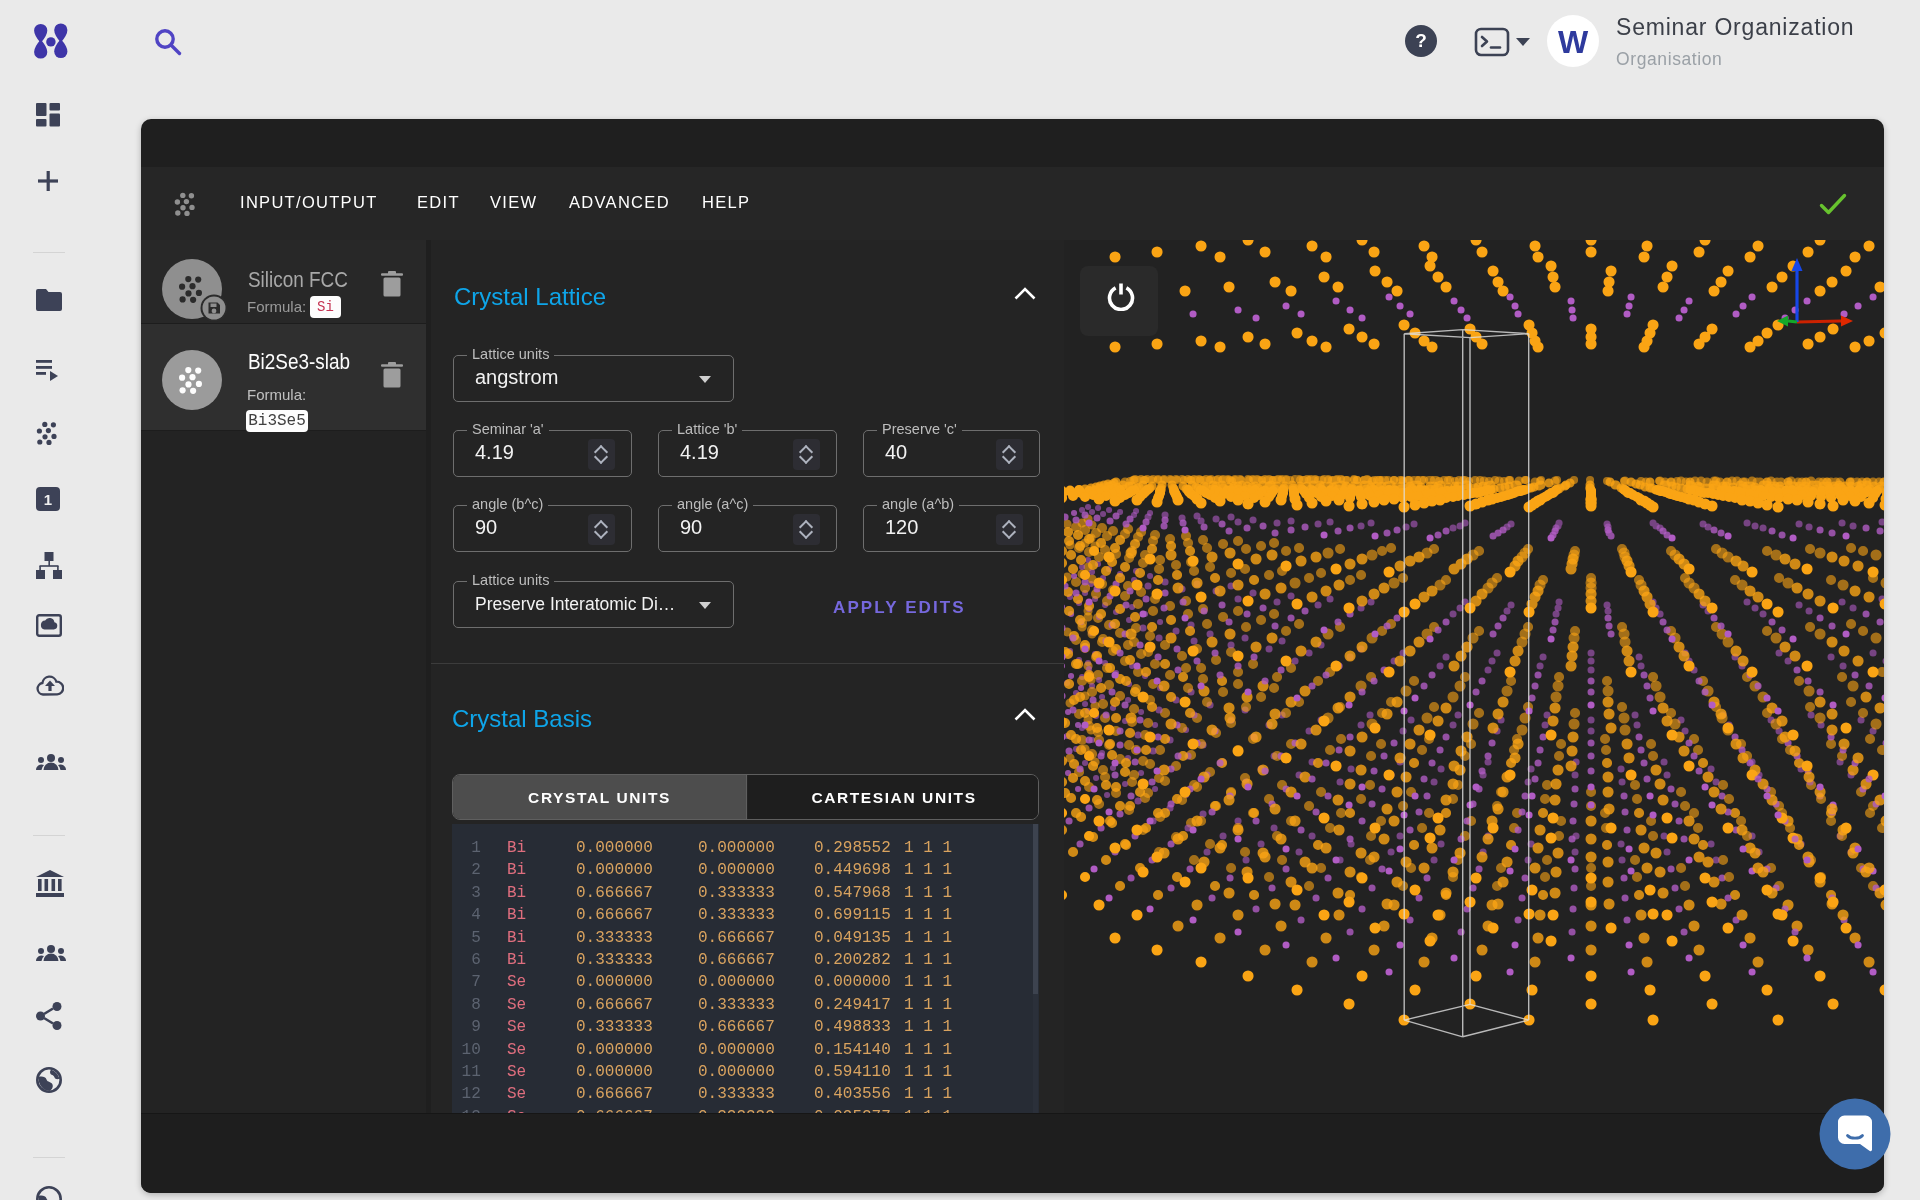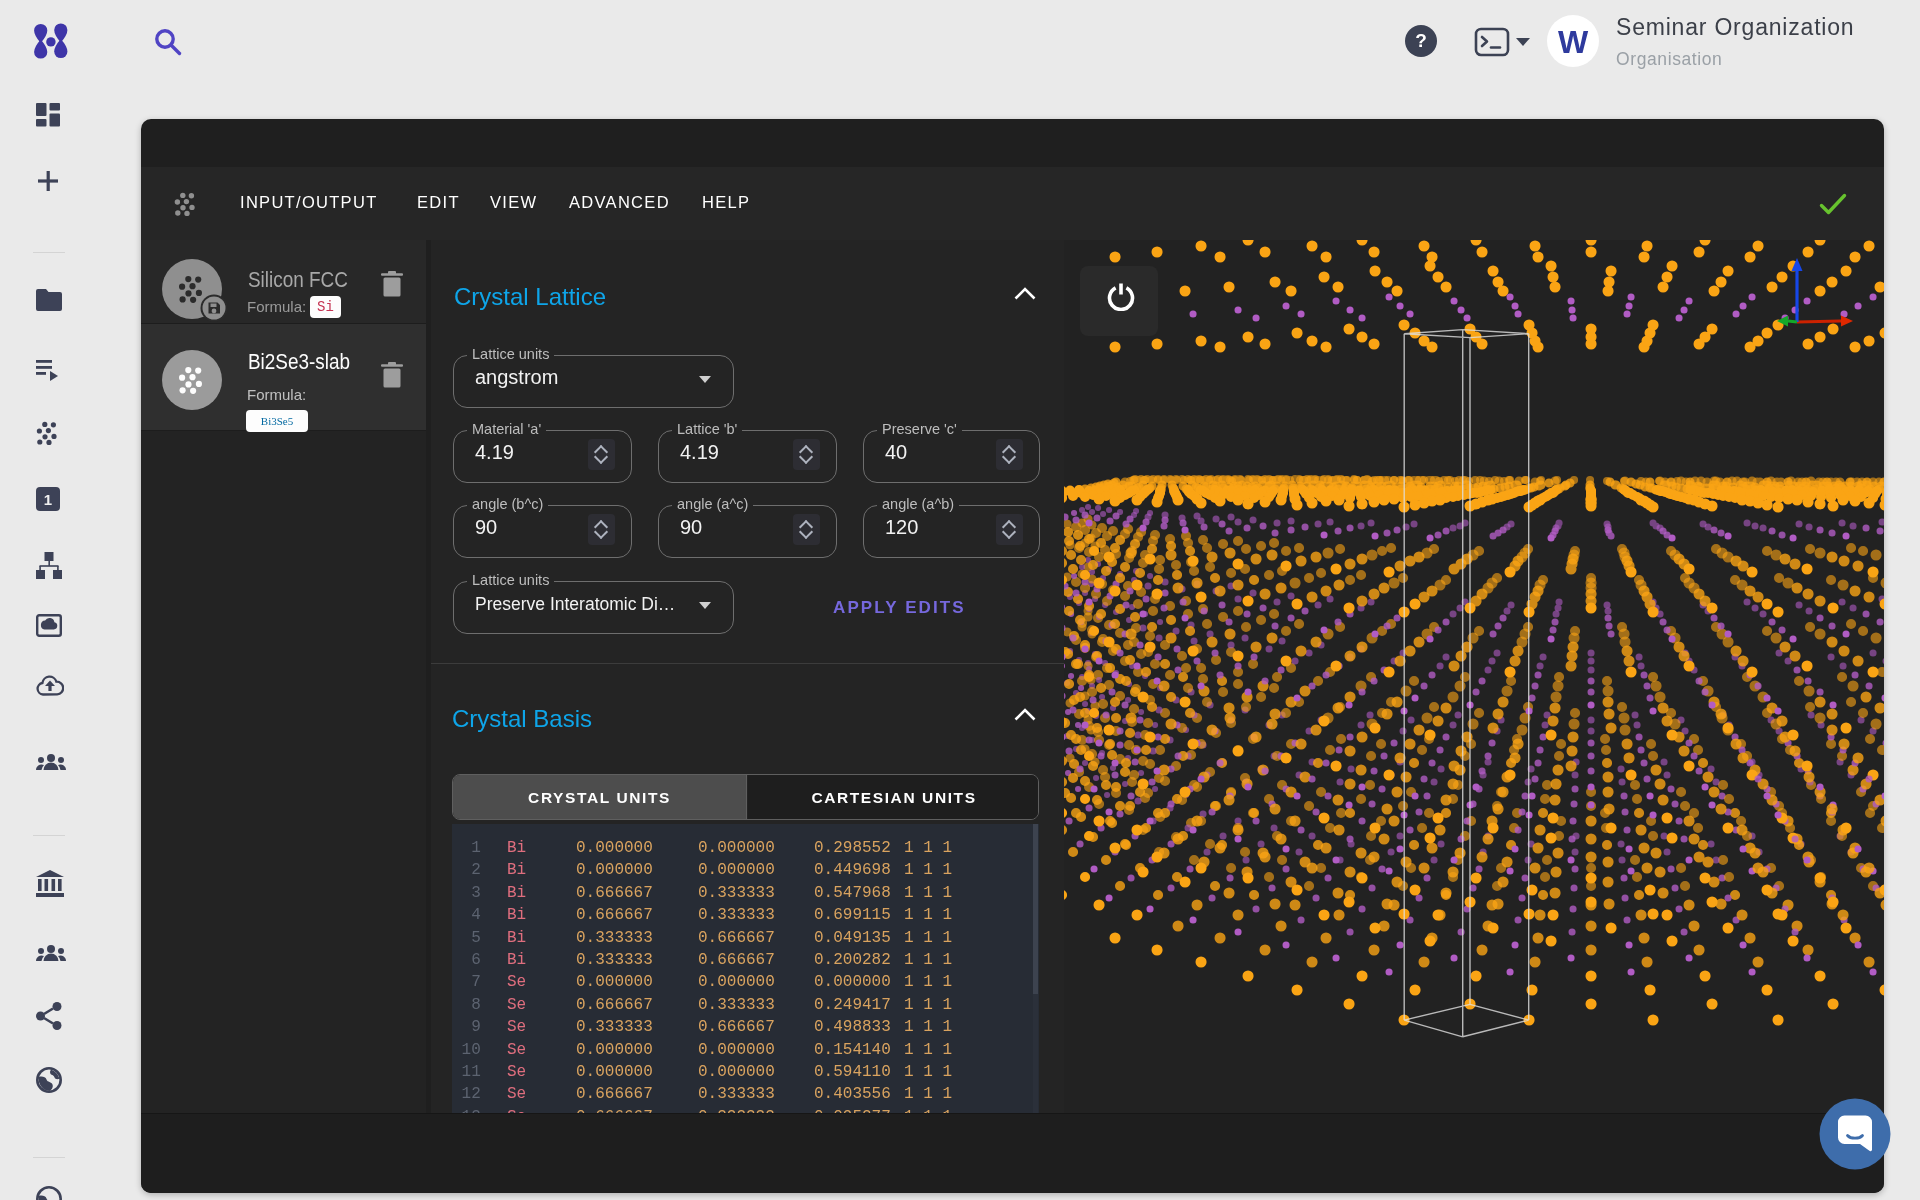--- a/index.html
+++ b/index.html
@@ -5,21 +5,21 @@
 .abs{position:absolute}
 #card{position:absolute;left:141px;top:119px;width:1743px;height:1074px;border-radius:10px;overflow:hidden;background:#1f1f1f;box-shadow:0 2px 6px rgba(0,0,0,.25)}
 #crumb{position:absolute;left:0;top:0;width:100%;height:48px;background:#f5f5f5}
 #menubar{position:absolute;left:0;top:48px;width:100%;height:73px;background:#262626}
 .mitem{position:absolute;top:26px;color:#fff;font-size:16.5px;font-weight:400;letter-spacing:1.3px}
 #matpanel{position:absolute;left:0;top:121px;width:285px;height:873px;background:#232323}
 #formpanel{position:absolute;left:290px;top:121px;width:633px;height:873px;background:#242424}
 #viewer{position:absolute;left:923px;top:121px;width:820px;height:873px;background:#222222}
 #footer{position:absolute;left:0;top:994px;width:100%;height:80px;background:#1e1e1e;border-top:1px solid #161616}
 .crumbtxt{position:absolute;top:13px;font-size:20px;color:#8a8a8a;letter-spacing:1.2px}
-.field{position:absolute;border:1px solid #6e6e6e;border-radius:14px;height:53px}
+.field{position:absolute;border:1px solid #6e6e6e;border-radius:5px;height:47px}
 .flabel{position:absolute;top:-10px;left:13px;font-size:14.5px;color:#bdbdbd;background:#242424;padding:0 5px;white-space:nowrap}
 .fval{position:absolute;left:21px;top:10px;font-size:20px;color:#f2f2f2;white-space:nowrap}
 .darr{position:absolute;width:0;height:0;border-left:6px solid transparent;border-right:6px solid transparent;border-top:7px solid #cfcfcf}
 .spin{position:absolute;right:16px;top:8px;width:27px;height:31px;background:#2d2d33;border-radius:4px}
 .chev{position:absolute;left:7.5px;width:10px;height:10px;border:solid #aeb3bf;border-width:2.2px 2.2px 0 0}
 .chevu{top:8px;transform:rotate(-45deg)}
 .chevd{bottom:8px;transform:rotate(135deg)}
 .sectitle{position:absolute;font-size:24px;color:#0ea5e9}
 .sicon{position:absolute;left:36px}
 pre{font-family:"Liberation Mono",monospace}
@@ -215,21 +215,21 @@
         <circle cx="47.5" cy="60.4" r="3.1" fill="#fdfdfd"></circle>
         <circle cx="57.9" cy="59.9" r="3.1" fill="#fdfdfd"></circle>
         <circle cx="41.6" cy="66.3" r="3.1" fill="#fdfdfd"></circle>
         <circle cx="52.1" cy="66.8" r="3.1" fill="#fdfdfd"></circle>
       </svg>
       <div class="abs" style="left:107px;top:27px;font-size:22px;color:#a8a8a8;transform:scaleX(.86);transform-origin:0 0">Silicon FCC</div>
       <div class="abs" style="left:106px;top:58px;font-size:15px;color:#9a9a9a">Formula:</div>
       <div class="abs" style="left:169px;top:56px;width:31px;height:22px;background:#fdfdfd;border-radius:4px;text-align:center;line-height:22px;font-family:'Liberation Mono',monospace;font-size:14px;color:#c63553">Si</div>
       <div class="abs" style="left:107px;top:109px;font-size:22px;color:#fdfdfd;transform:scaleX(.86);transform-origin:0 0">Bi2Se3-slab</div>
       <div class="abs" style="left:106px;top:146px;font-size:15px;color:#c0c0c0">Formula:</div>
-      <div class="abs" style="left:105px;top:170px;width:62px;height:22px;background:#fdfdfd;border-radius:4px;text-align:center;line-height:22px;font-family:Liberation Serif, serif;font-size:11px;color:#0369a1">Bi3Se5</div>
+      <div class="abs" style="left:105px;top:170px;width:62px;height:22px;background:#fdfdfd;border-radius:4px;text-align:center;line-height:22px;font-family:Liberation Mono, monospace;font-size:16px;color:#404040">Bi3Se5</div>
       <svg class="abs" style="left:240px;top:31px" width="22" height="26" viewBox="0 0 22 26">
         <g fill="#9d9d9d">
           <rect x="2.5" y="6.5" width="17" height="19" rx="1.5"></rect>
           <rect x="0" y="2.2" width="22" height="2.6" rx="1"></rect>
           <rect x="7" y="0" width="8" height="3.4" rx="1"></rect>
         </g>
       </svg>
       <svg class="abs" style="left:240px;top:122px" width="22" height="26" viewBox="0 0 22 26">
         <g fill="#9d9d9d">
           <rect x="2.5" y="6.5" width="17" height="19" rx="1.5"></rect>
@@ -242,21 +242,21 @@
       <div class="sectitle" style="left:23px;top:43px">Crystal Lattice</div>
       <svg class="abs" style="left:583px;top:47px" width="22" height="13" viewBox="0 0 22 13">
         <path fill="none" stroke="#fff" stroke-width="2.6" d="M1.5 11.5 11 2l9.5 9.5"></path>
       </svg>
       <div class="field" style="left:22px;top:115px;width:281px">
         <div class="flabel">Lattice units</div>
         <div class="fval">angstrom</div>
         <div class="darr" style="right:22px;top:20px"></div>
       </div>
       <div class="field" style="left:22px;top:190px;width:179px">
-        <div class="flabel">Material 'a'</div>
+        <div class="flabel">Seminar 'a'</div>
         <div class="fval">4.19</div>
         <div class="spin">
           <div class="chev chevu"></div>
           <div class="chev chevd"></div>
         </div>
       </div>
       <div class="field" style="left:227px;top:190px;width:179px">
         <div class="flabel">Lattice 'b'</div>
         <div class="fval">4.19</div>
         <div class="spin">

